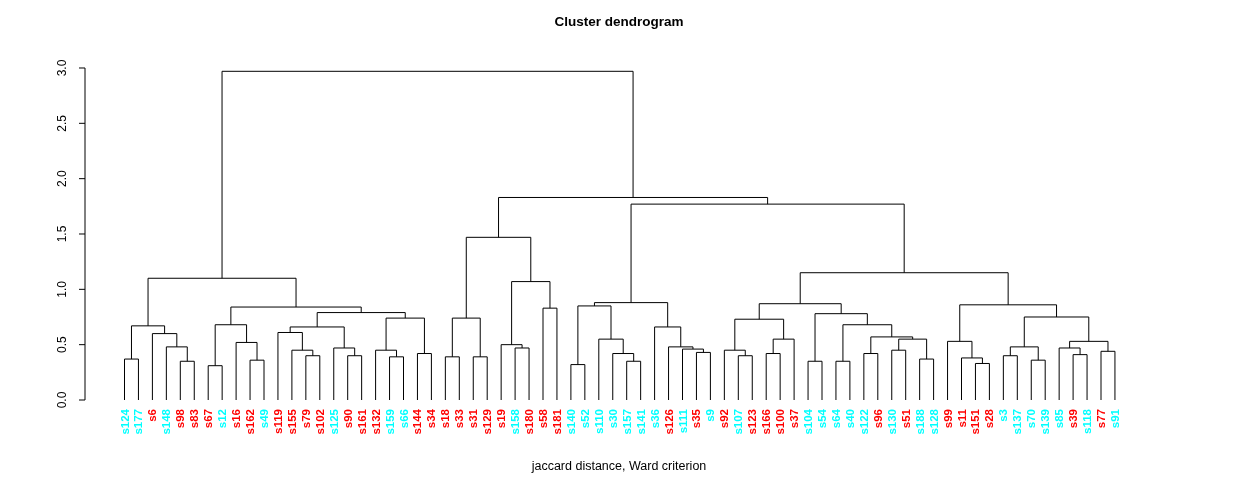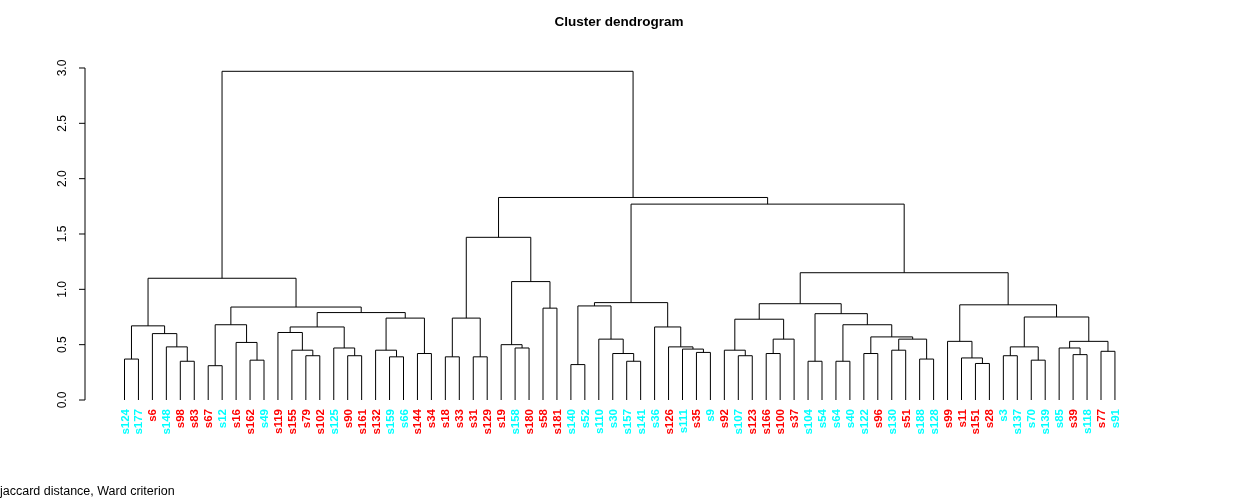--- a/index.html
+++ b/index.html
@@ -8,22 +8,22 @@
     background: #ffffff;
     font-family: "Liberation Sans", sans-serif;
     overflow: hidden;
   }
   #figure { position: relative; width: 1238px; height: 500px; }
   #plot-title {
     position: absolute; top: 14px; left: 0; width: 1238px;
     text-align: center; font-size: 13.5px; font-weight: bold; color: #000;
   }
   #plot-caption {
-    position: absolute; top: 484px; left: 0; width: 1238px;
-    text-align: left; font-size: 12.5px; color: #000;
+    position: absolute; top: 459px; left: 0; width: 1238px;
+    text-align: center; font-size: 12.5px; color: #000;
   }
   #dendro-svg { position: absolute; top: 0; left: 0; }
   .branch { stroke: #000; stroke-width: 1; fill: none; }
   .axis-line { stroke: #000; stroke-width: 1; }
   .tick-label { font-size: 12px; fill: #000; }
   .leaf-label { font-size: 11.5px; font-weight: bold; }
 </style>
 </head>
 <body>
 

